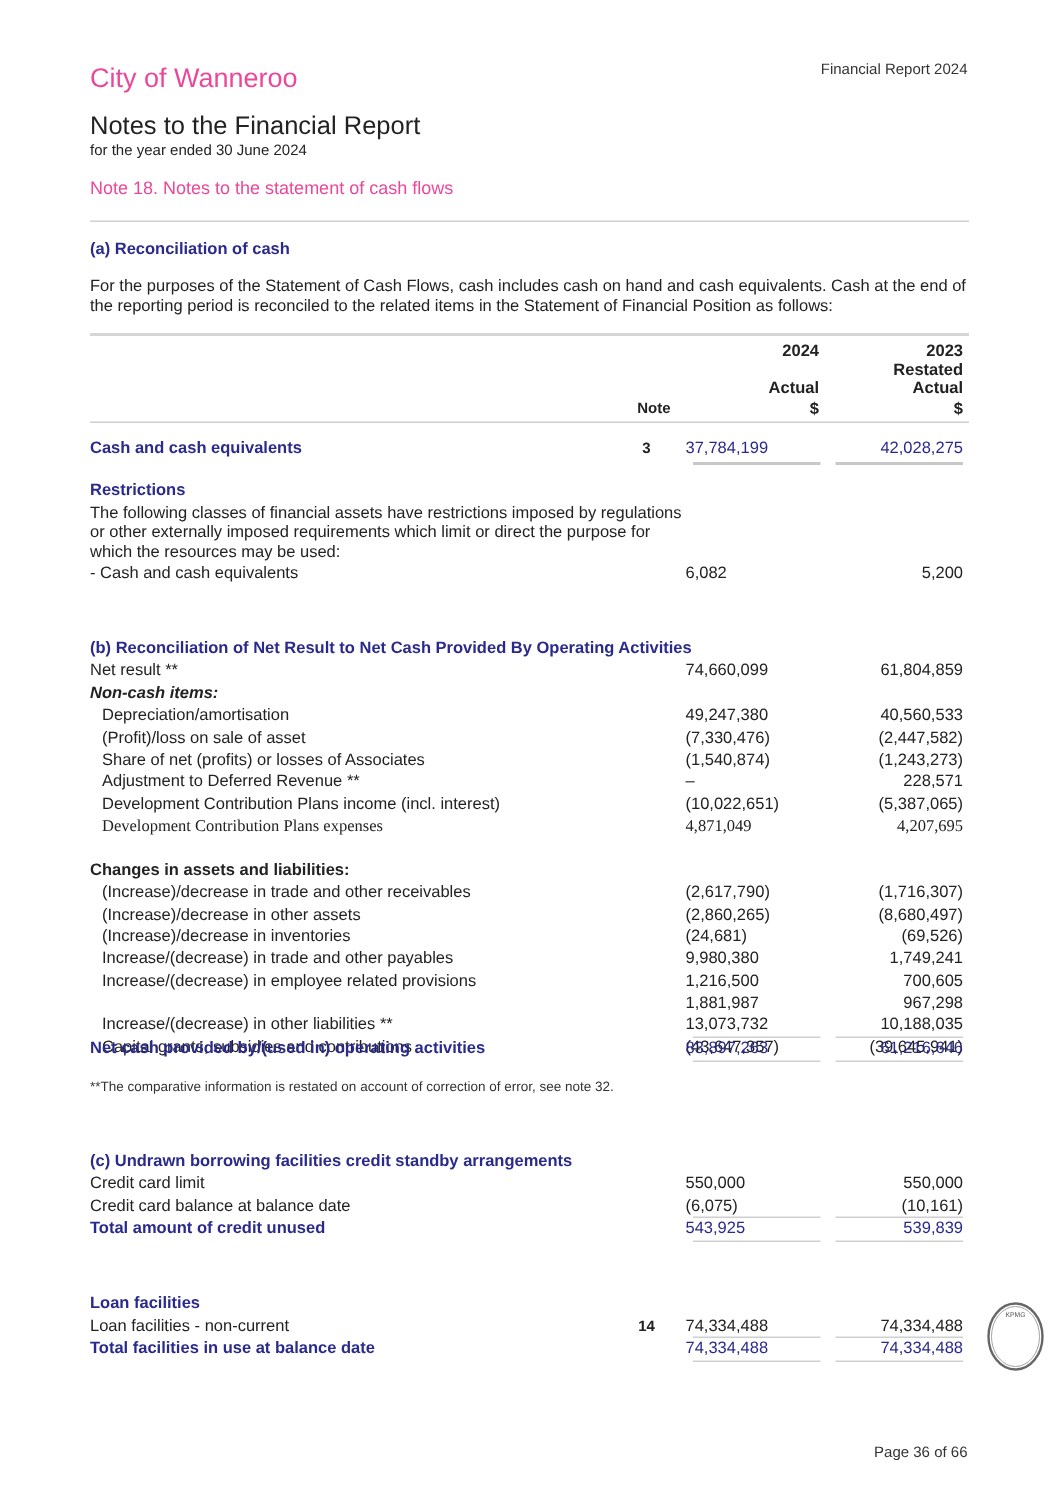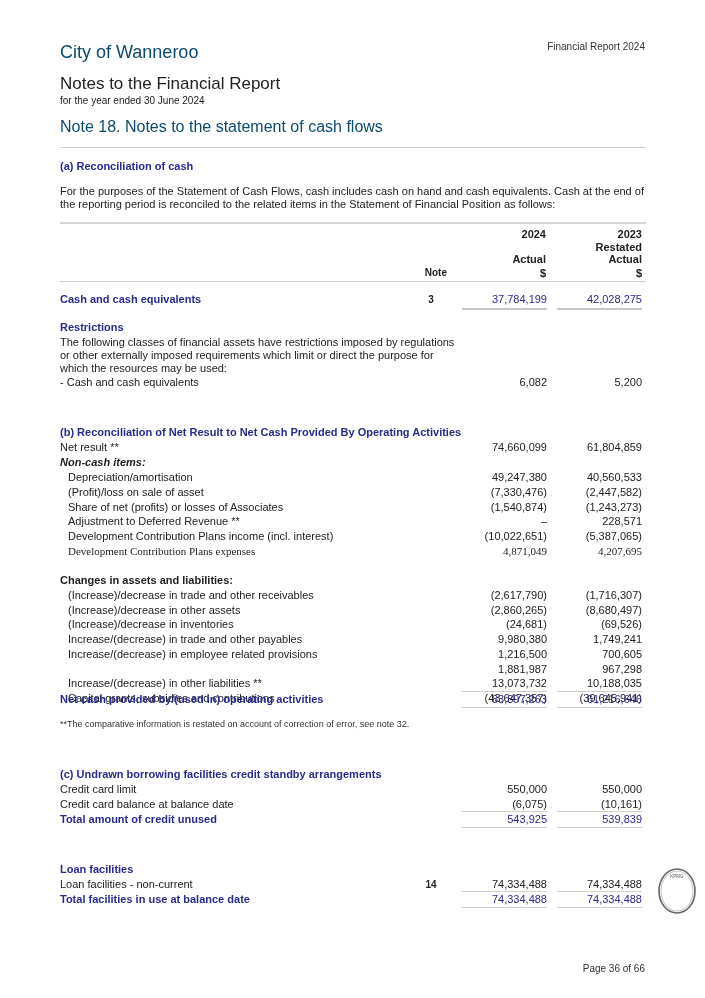--- a/index.html
+++ b/index.html
@@ -1,34 +1,34 @@
 <!DOCTYPE html>
 <html><head>
 <meta charset="utf-8">
 <style>
   html, body { margin: 0; padding: 0; background: #ffffff; }
   body { width: 705px; height: 998px; position: relative; overflow: hidden;
          font-family: "Liberation Sans", sans-serif; color: #222; }
   .abs { position: absolute; }
-  .blue { color: #0c4a6e; }
+  .blue { color: #ec4899; }
   #org { left: 60px; top: 42px; font-size: 18px; }
   #report { right: 60px; top: 41px; font-size: 10px; color: #333; }
   #doc-title { left: 60px; top: 74px; font-size: 17px; color: #222; }
   #doc-sub { left: 60px; top: 95px; font-size: 10px; color: #222; }
-  #note-title { left: 60px; top: 118px; font-size: 16px; }
+  #note-title { left: 60px; top: 118px; font-size: 12px; }
   .hr { position: absolute; left: 60px; width: 586px; height: 1px; background: #cfcfcf; }
   .hr.thick { height: 2px; background: #d6d6d6; }
   .sec { position: absolute; left: 60px; font-size: 11px; font-weight: bold; color: #2a2a8c; }
   .para { position: absolute; left: 60px; width: 590px; font-size: 11px; line-height: 13px; color: #222; }
   .row { position: absolute; left: 60px; width: 582px; height: 15px; font-size: 11px; line-height: 15px; }
   .row .lbl { position: absolute; left: 0; white-space: nowrap; }
   .row .lbl.ind { left: 8px; }
   .row .lbl.b { font-weight: bold; }
   .row .note { position: absolute; left: 356px; width: 30px; text-align: center; font-weight: bold; font-size: 10px; }
-  .row .v1 { position: absolute; right: 95px; width: 90px; text-align: right; }
+  .row .v1 { position: absolute; right: 95px; width: 90px; text-align: left; }
   .row .v2 { position: absolute; right: 0; width: 90px; text-align: right; }
   .row.total .lbl { font-weight: bold; color: #2a2a8c; }
   .row.total .v1, .row.total .v2 { color: #2a2a8c; }
   .uline { position: absolute; height: 1px; background: #cfcfcf; }
   .uline.thick { height: 2px; background: #c8c8c8; }
   .hdr { position: absolute; font-size: 11px; font-weight: bold; text-align: right; }
   #footnote { left: 60px; top: 719px; font-size: 9px; color: #333; }
   #page-num { right: 60px; top: 963px; font-size: 10px; color: #333; }
   #stamp { left: 657px; top: 866px; width: 40px; height: 50px; }
 </style>

